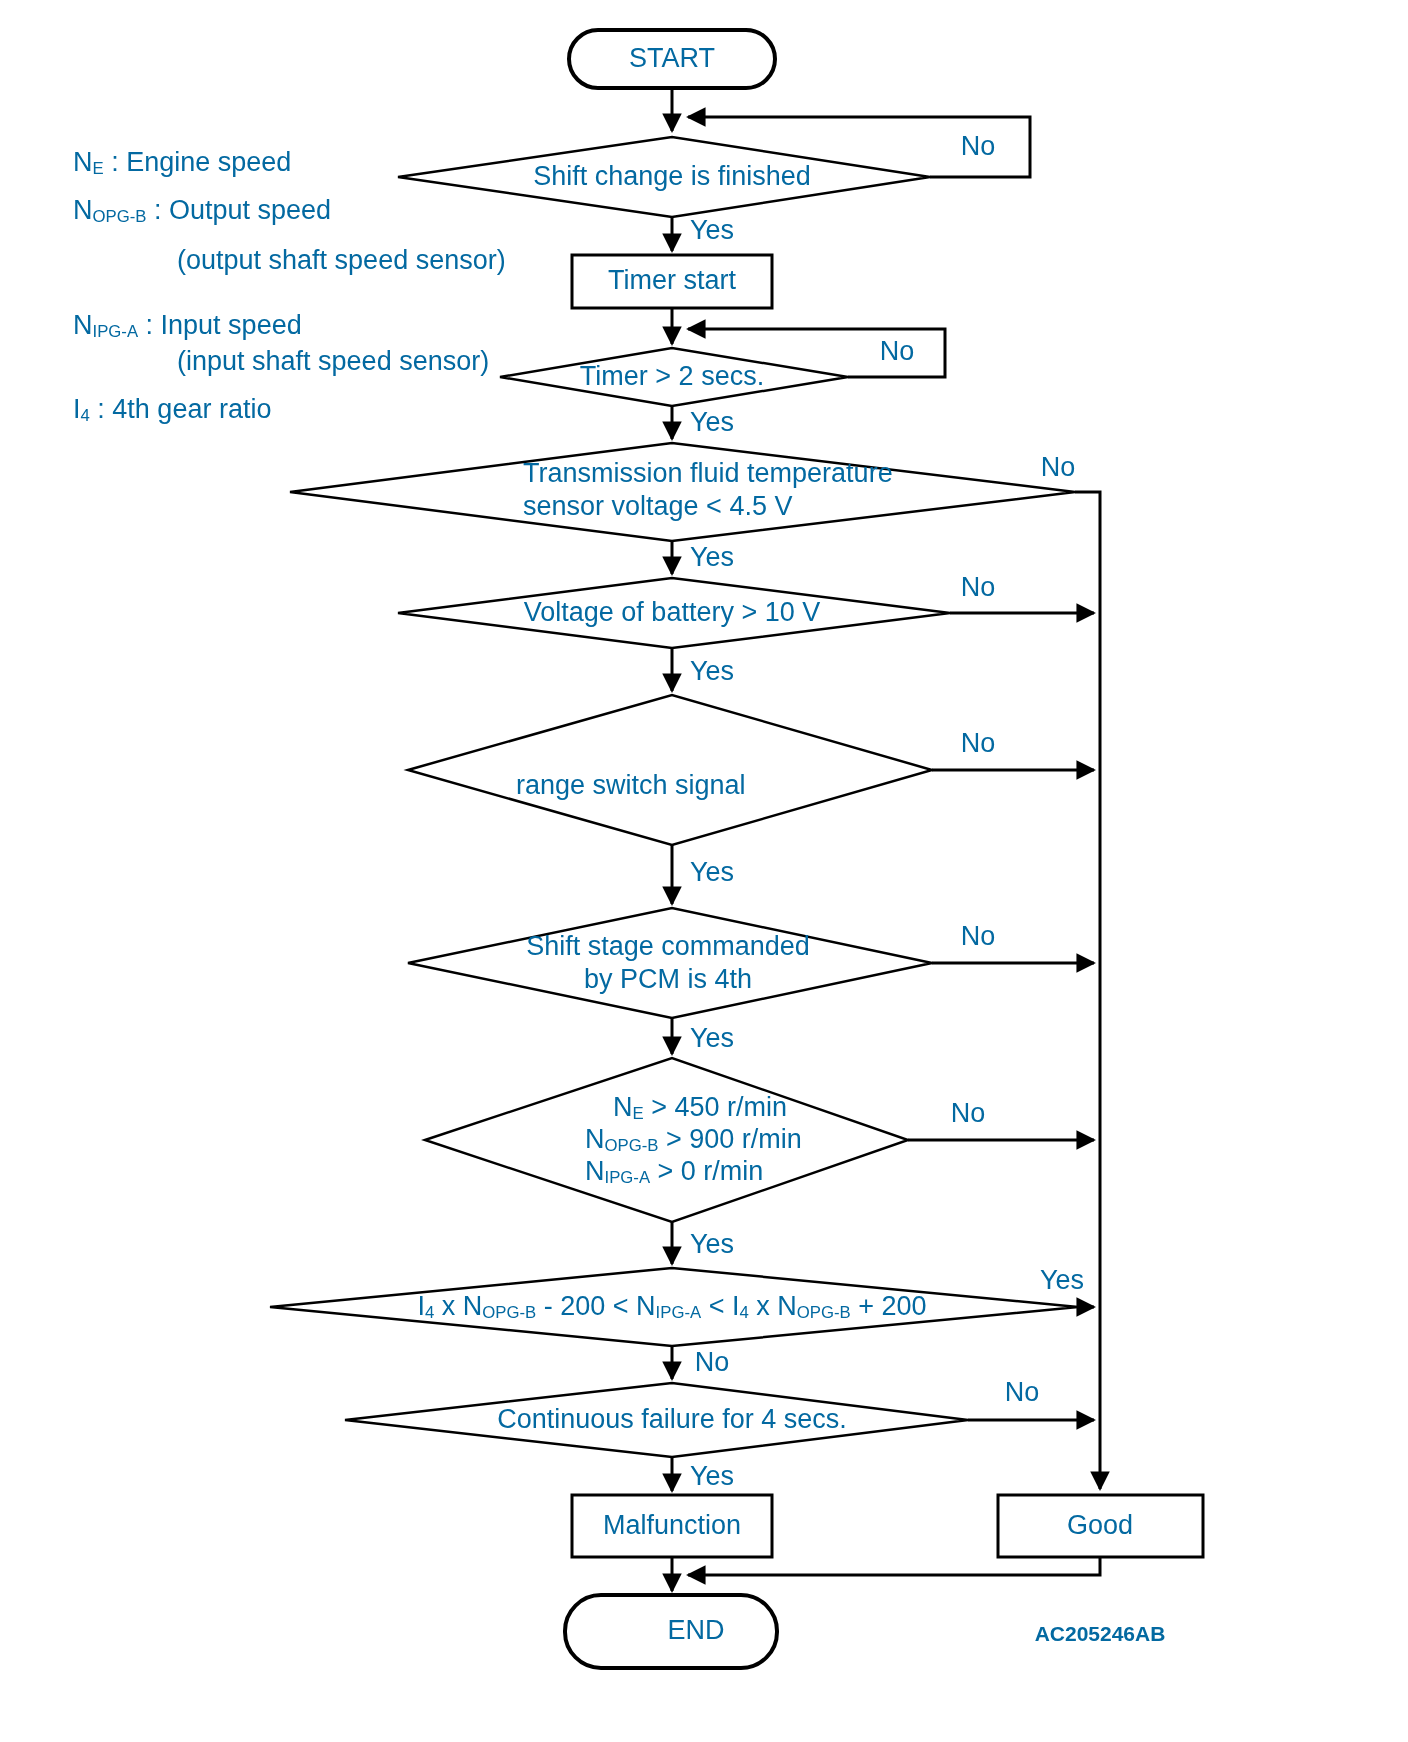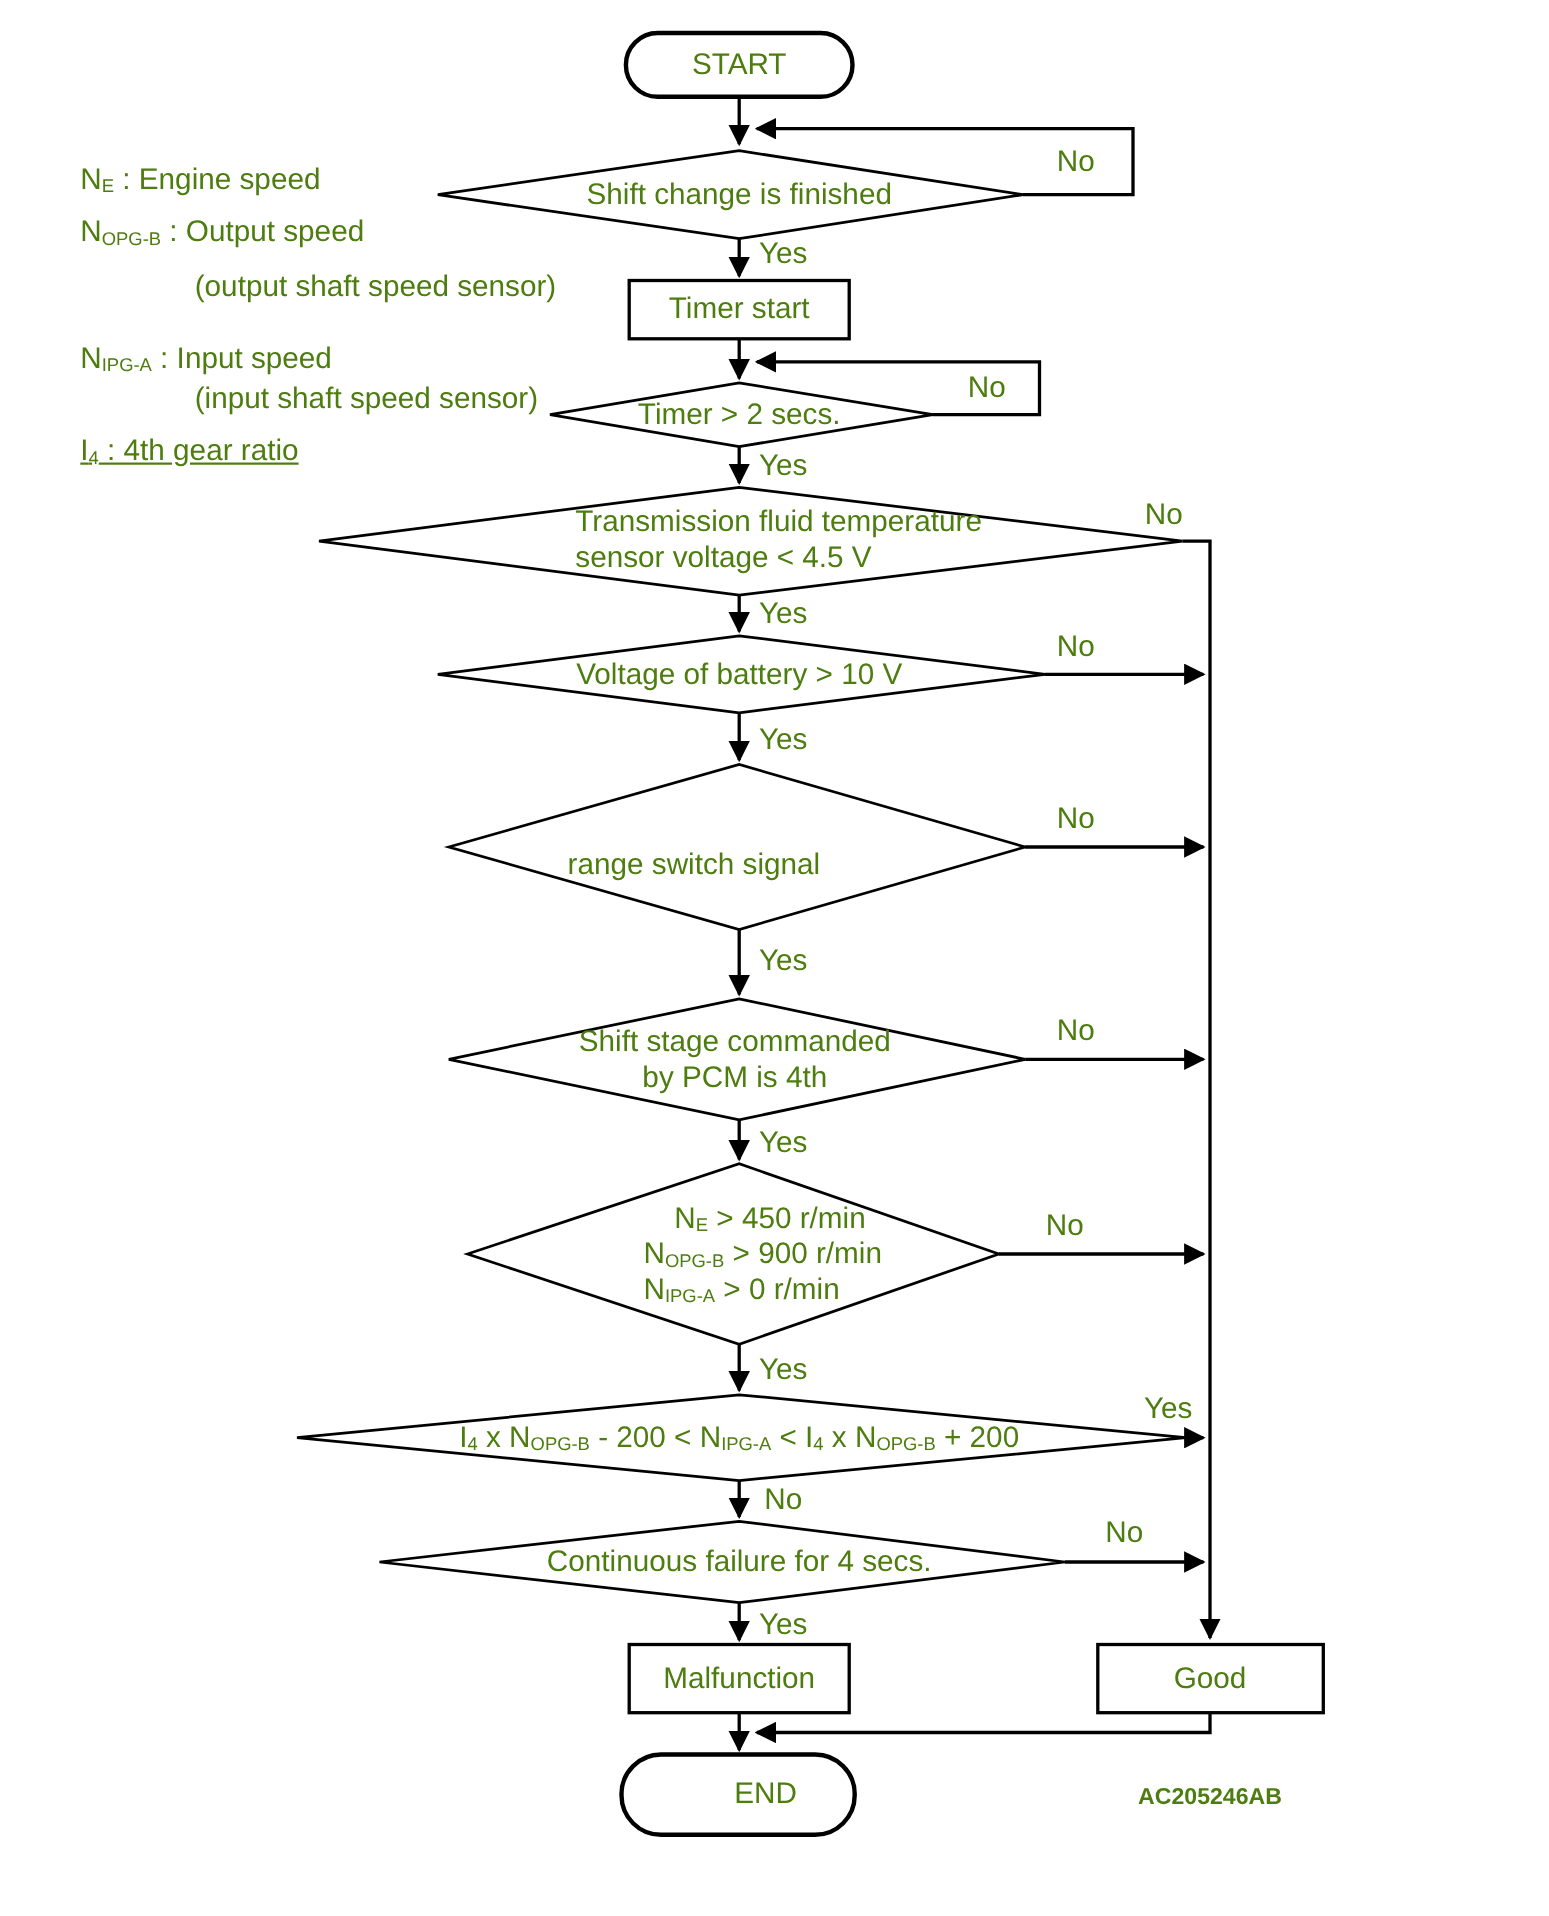--- a/index.html
+++ b/index.html
@@ -11,21 +11,21 @@
     font-family: "Liberation Sans", sans-serif;
     color: #000;
     overflow: hidden;
   }
   .canvas svg { position: absolute; left: 0; top: 0; }
   .lbl {
     position: absolute;
     transform: translate(-50%, -50%);
     font-size: 27px;
     line-height: 1.15;
-    color: #4d7c0f;
+    color: #0369a1;
     white-space: nowrap;
   }
   .lbl.left { transform: translate(0, -50%); }
   .lbl.bold { font-weight: bold; }
   .lbl sub {
     font-size: 0.62em;
     line-height: 0;
     vertical-align: baseline;
     position: relative;
     top: 0.18em;
@@ -84,21 +84,21 @@
       <rect x="998" y="1495" width="205" height="62" stroke-width="3"></rect>
       <rect x="565" y="1595" width="212" height="73" rx="36" ry="36" stroke-width="4"></rect>
     </g>
   </svg>
 
   <div class="lbl left" style="left:73px; top:163px;">N<sub>E</sub> : Engine speed</div>
   <div class="lbl left" style="left:73px; top:211px;">N<sub>OPG-B</sub> : Output speed</div>
   <div class="lbl left" style="left:177px; top:261px;">(output shaft speed sensor)</div>
   <div class="lbl left" style="left:73px; top:326px;">N<sub>IPG-A</sub> : Input speed</div>
   <div class="lbl left" style="left:177px; top:362px;">(input shaft speed sensor)</div>
-  <div class="lbl left" style="left:73px; top:410px;text-decoration:underline;">I<sub>4</sub> : 4th gear ratio</div>
+  <div class="lbl left" style="left:73px; top:410px;">I<sub>4</sub> : 4th gear ratio</div>
 
   <div class="lbl" style="left:672px; top:59px;">START</div>
   <div class="lbl" style="left:672px; top:177px;">Shift change is finished</div>
   <div class="lbl" style="left:672px; top:281px;">Timer start</div>
   <div class="lbl" style="left:672px; top:377px;">Timer &gt; 2 secs.</div>
   <div class="lbl left" style="left:523px; top:474px;">Transmission fluid temperature</div>
   <div class="lbl left" style="left:523px; top:507px;">sensor voltage &lt; 4.5 V</div>
   <div class="lbl" style="left:672px; top:613px;">Voltage of battery &gt; 10 V</div>
   <div class="lbl left" style="left:516px; top:786px;">range switch signal</div>
   <div class="lbl" style="left:668px; top:947px;">Shift stage commanded</div>

